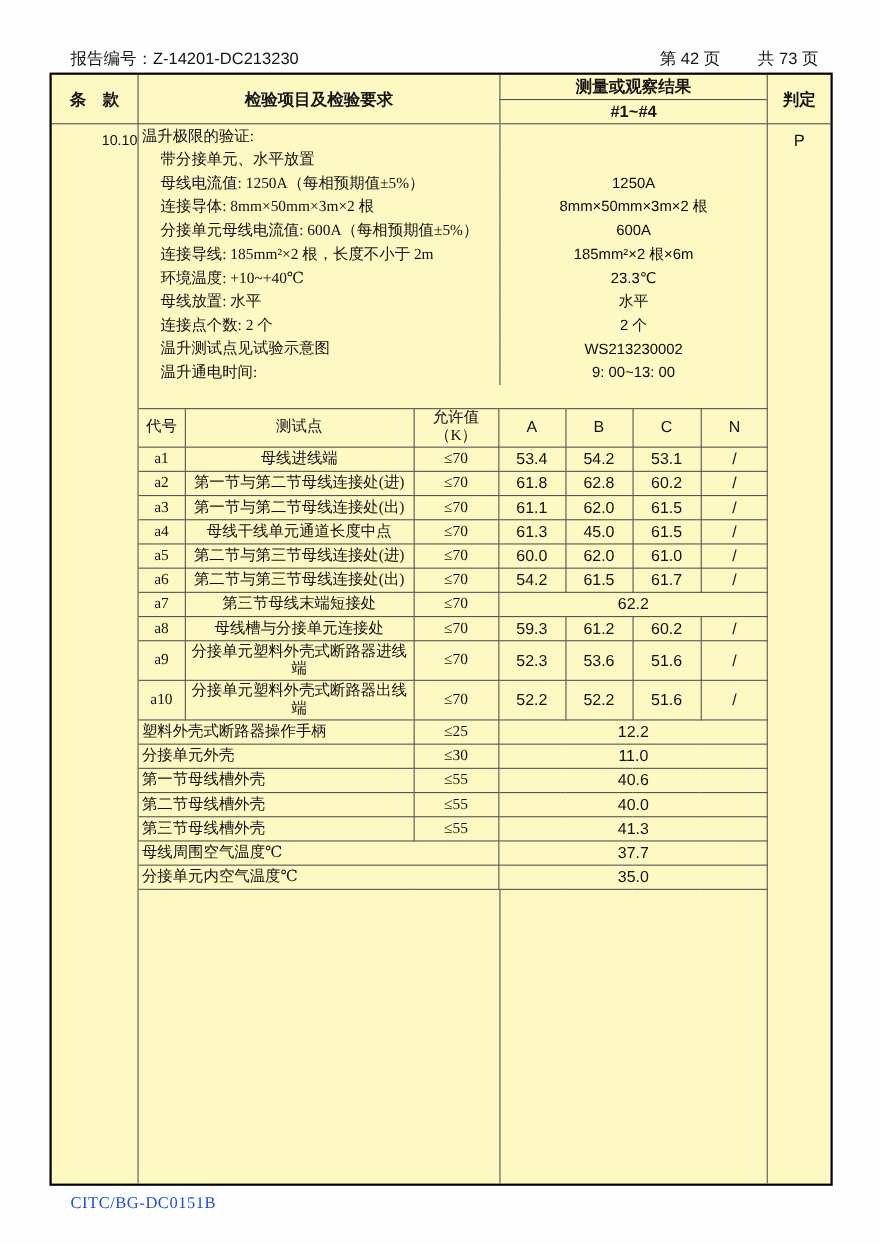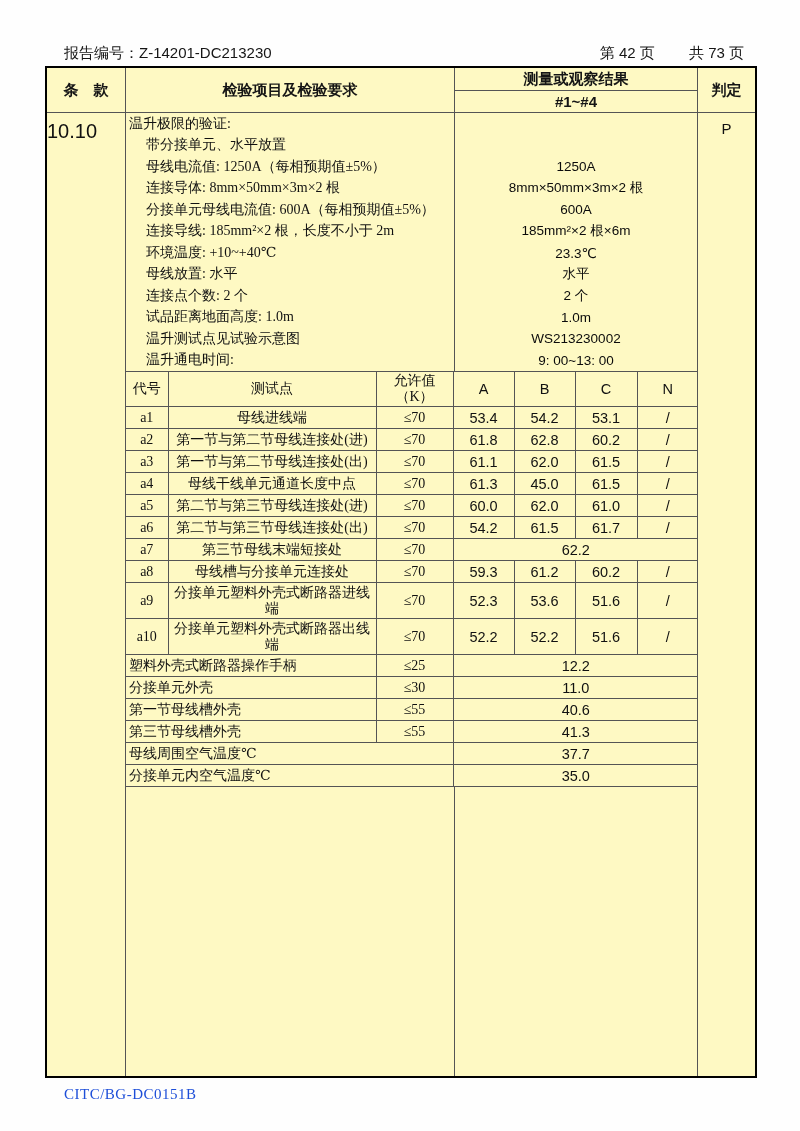--- a/index.html
+++ b/index.html
@@ -30,22 +30,22 @@
   .hcell{
     display:flex;align-items:center;justify-content:center;
     font-family:"Liberation Sans","DejaVu Sans",sans-serif;
     font-weight:700;font-size:15px;color:#151515;
   }
   .h-clause{grid-area:1/1/3/2;}
   .h-item{grid-area:1/2/3/3;border-left:1px solid #555;}
   .h-result{grid-area:1/3/2/4;border-left:1px solid #555;}
   .h-result-sub{grid-area:2/3/3/4;border-left:1px solid #555;border-top:1px solid #555;font-weight:700;}
   .h-verdict{grid-area:1/4/3/5;border-left:1px solid #555;}
-  .b-clause{grid-area:3/1/4/2;border-top:1px solid #555;text-align:left;
-    font-family:"Liberation Sans","DejaVu Sans",sans-serif;font-size:20px;padding-top:7px;}
+  .b-clause{grid-area:3/1/4/2;border-top:1px solid #555;text-align:right;
+    font-family:"Liberation Sans","DejaVu Sans",sans-serif;font-size:13px;padding-top:7px;}
   .b-main{grid-area:3/2/4/4;border-top:1px solid #555;border-left:1px solid #555;
     display:flex;flex-direction:column;}
   .b-verdict{grid-area:3/4/4/5;border-top:1px solid #555;border-left:1px solid #555;text-align:center;
     font-family:"Liberation Sans","DejaVu Sans",sans-serif;font-size:15px;padding-top:7px;}
   
   .spec-area{height:258px;display:flex;flex-direction:column;}
   .spec-line{display:flex;height:21.5px;align-items:center;flex:none;}
   .spec-line .req{
     width:329px;box-sizing:border-box;padding-left:20px;
     border-right:1px solid #555;height:100%;
@@ -136,24 +136,20 @@
           <div class="req">环境温度: +10~+40℃</div>
           <div class="res">23.3℃</div>
         </div>
       <div class="spec-line">
           <div class="req">母线放置: 水平</div>
           <div class="res">水平</div>
         </div>
       <div class="spec-line">
           <div class="req">连接点个数: 2 个</div>
           <div class="res">2 个</div>
-        </div>
-      <div class="spec-line">
-          <div class="req">试品距离地面高度: 1.0m</div>
-          <div class="res">1.0m</div>
         </div>
       <div class="spec-line">
           <div class="req">温升测试点见试验示意图</div>
           <div class="res">WS213230002</div>
         </div>
       <div class="spec-line">
           <div class="req">温升通电时间:</div>
           <div class="res">9: 00~13: 00</div>
         </div>
     </div>
@@ -274,20 +270,25 @@
         <td colspan="2" class="lbl-left">分接单元外壳</td>
         <td>≤30</td>
         <td colspan="4" class="num">11.0</td>
       </tr>
       <tr>
         <td colspan="2" class="lbl-left">第一节母线槽外壳</td>
         <td>≤55</td>
         <td colspan="4" class="num">40.6</td>
       </tr>
       <tr>
+        <td colspan="2" class="lbl-left">第二节母线槽外壳</td>
+        <td>≤55</td>
+        <td colspan="4" class="num">40.0</td>
+      </tr>
+      <tr>
         <td colspan="2" class="lbl-left">第三节母线槽外壳</td>
         <td>≤55</td>
         <td colspan="4" class="num">41.3</td>
       </tr>
       <tr>
         <td colspan="3" class="lbl-left">母线周围空气温度℃</td>
         <td colspan="4" class="num">37.7</td>
       </tr>
       <tr>
         <td colspan="3" class="lbl-left">分接单元内空气温度℃</td>

